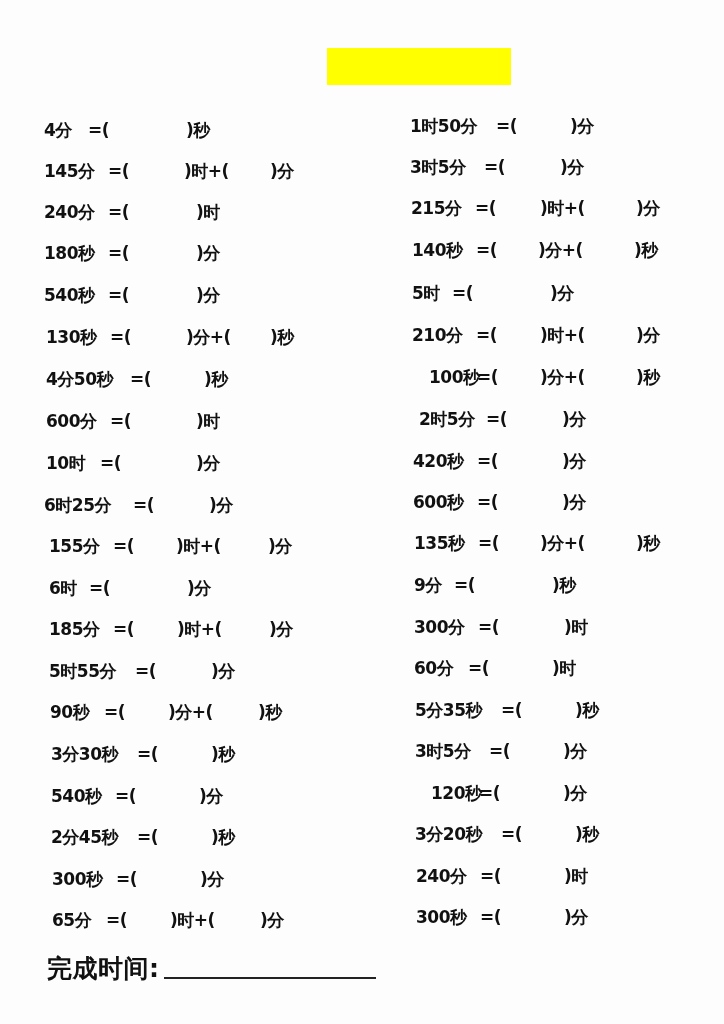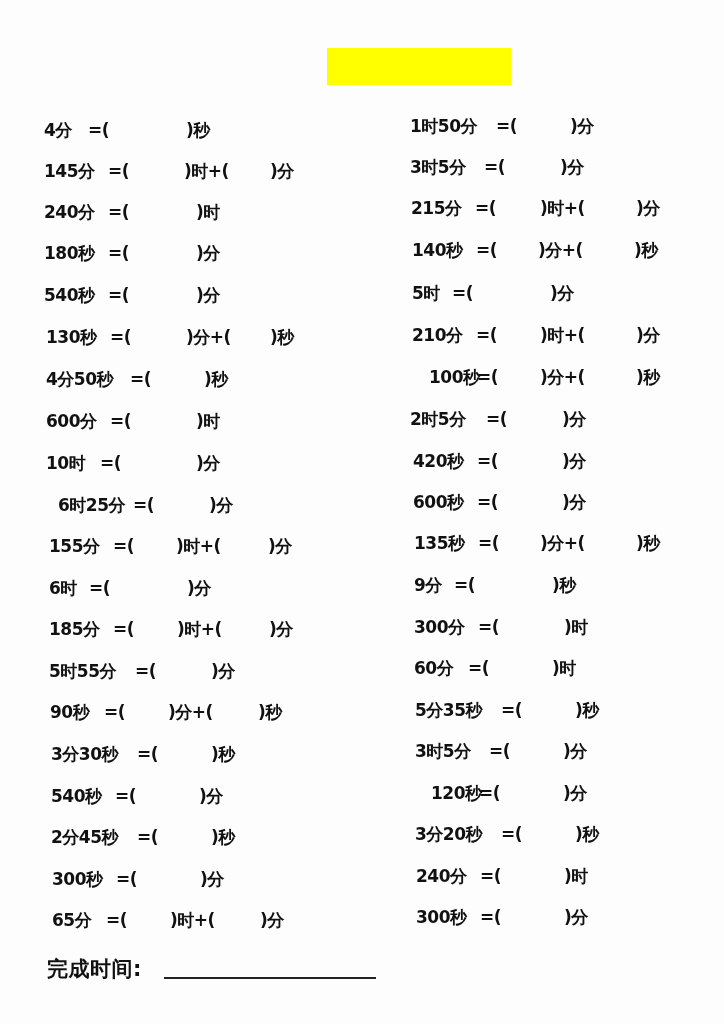--- a/index.html
+++ b/index.html
@@ -14,21 +14,21 @@
       background: #ffff00;
     }
     .col { position: absolute; top: 0; }
     .row {
       position: absolute; left: 0; height: 24px; line-height: 24px;
       font-size: 17px; font-weight: bold; white-space: nowrap;
       letter-spacing: -0.5px;
     }
     .row span { position: absolute; top: 0; }
     .footer-label {
-      position: absolute; left: 47px; top: 954px; font-size: 21px; font-weight: bold;
+      position: absolute; left: 47px; top: 954px; font-size: 25px; font-weight: bold;
       line-height: 30px; letter-spacing: 0.5px;
     }
     .footer-line {
       position: absolute; left: 164px; top: 977px; width: 212px; height: 0;
       border-bottom: 2px solid #222;
     }
   </style>
 </head>
 <body>
 
@@ -87,21 +87,21 @@
     <span style="left:86px;width:64px;height:24px;"></span>
     <span style="left:152px">)时</span>
   </div>
   <div class="row" style="top:451px;">
     <span style="left:2px">10时</span>
     <span style="left:56px">=(</span>
     <span style="left:76px;width:74px;height:24px;"></span>
     <span style="left:152px">)分</span>
   </div>
   <div class="row" style="top:493px;">
-    <span style="left:14px">6时25分</span>
+    <span style="left:0">6时25分</span>
     <span style="left:89px">=(</span>
     <span style="left:109px;width:54px;height:24px;"></span>
     <span style="left:165px">)分</span>
   </div>
   <div class="row" style="top:534px;">
     <span style="left:5px">155分</span>
     <span style="left:69px">=(</span>
     <span style="left:89px;width:42px;height:24px;"></span>
     <span style="left:132px">)时+(</span>
     <span style="left:178px;width:44px;height:24px;"></span>
@@ -214,21 +214,21 @@
   </div>
   <div class="row" style="top:365px;">
     <span style="left:19px">100秒</span>
     <span style="left:67px">=(</span>
     <span style="left:87px;width:40px;height:24px;"></span>
     <span style="left:130px">)分+(</span>
     <span style="left:176px;width:48px;height:24px;"></span>
     <span style="left:226px">)秒</span>
   </div>
   <div class="row" style="top:407px;">
-    <span style="left:0">2时5分</span>
+    <span style="left:9px">2时5分</span>
     <span style="left:76px">=(</span>
     <span style="left:96px;width:54px;height:24px;"></span>
     <span style="left:152px">)分</span>
   </div>
   <div class="row" style="top:449px;">
     <span style="left:3px">420秒</span>
     <span style="left:67px">=(</span>
     <span style="left:87px;width:64px;height:24px;"></span>
     <span style="left:152px">)分</span>
   </div>

